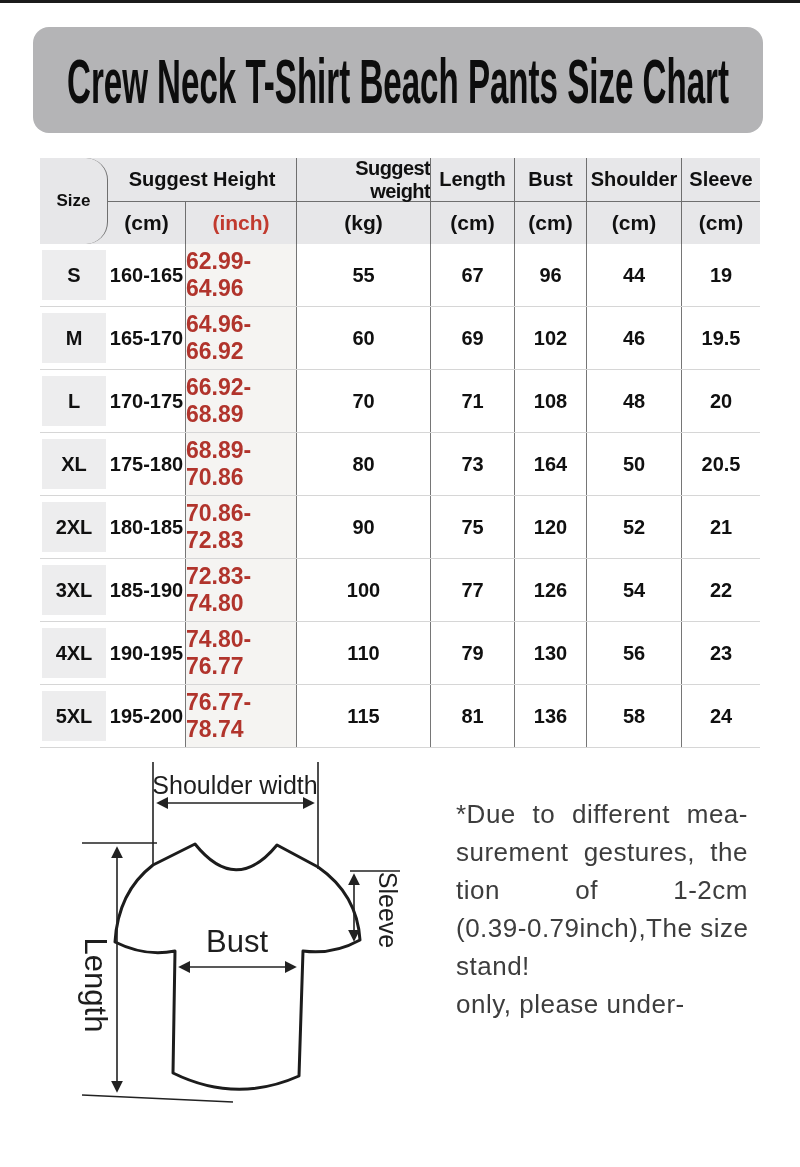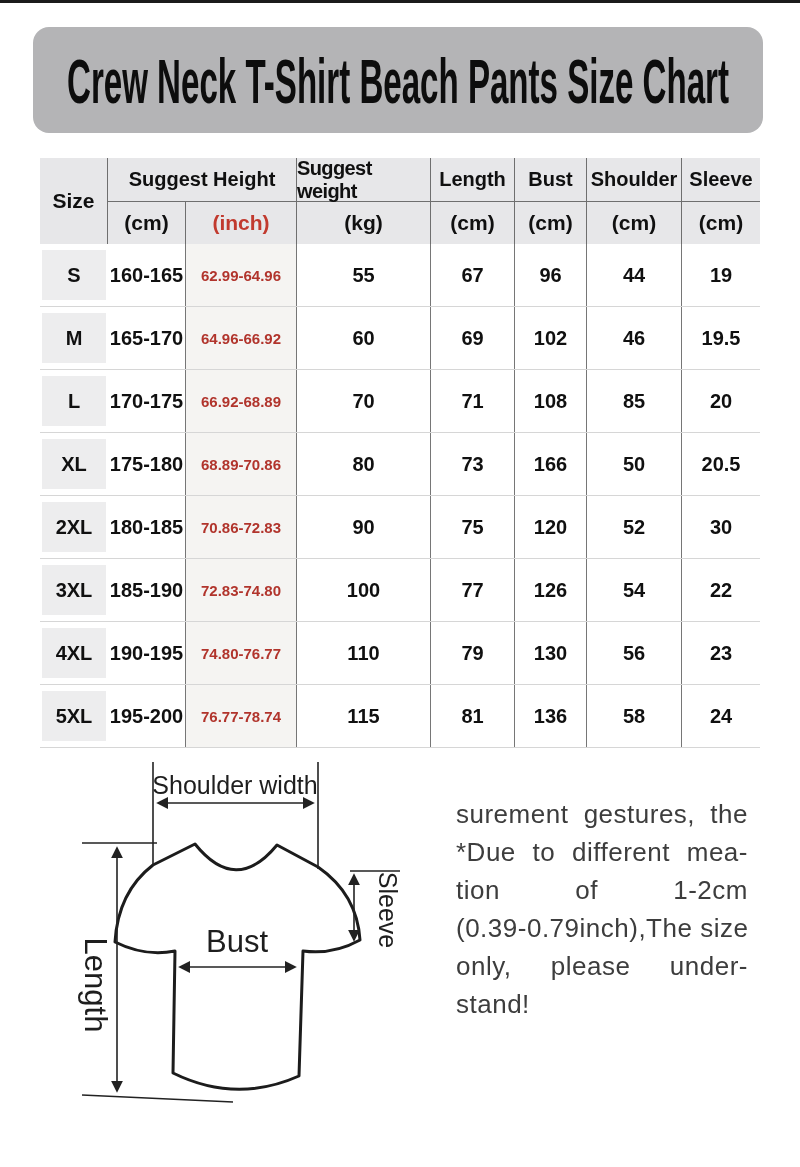--- a/index.html
+++ b/index.html
@@ -11,43 +11,43 @@
   .banner{position:absolute;left:33px;top:27px;width:730px;height:106px;
           background:#b4b4b6;border-radius:16px;display:flex;align-items:center;justify-content:center;}
 
   
   .stable{position:absolute;left:40px;top:158px;width:720px;}
   .grid-row{display:grid;grid-template-columns:68px 77px 111px 134px 84px 72px 95px 79px;}
   .thead{display:grid;grid-template-columns:68px 77px 111px 134px 84px 72px 95px 79px;
          grid-template-rows:44px 42px;background:#e7e7e9;}
   .th{display:flex;align-items:center;justify-content:center;font-weight:700;
       font-size:20px;color:#101010;}
-  .h-size{grid-column:1;grid-row:1/3;border-right:1.5px solid #6f6f6f;font-size:21px;}
+  .h-size{grid-column:1;grid-row:1/3;border-right:1.5px solid #6f6f6f;font-size:17px;border-radius:22px;}
   .h-height{grid-column:2/4;grid-row:1;border-bottom:1.5px solid #6f6f6f;}
-  .h-weight{grid-column:4;grid-row:1;border-bottom:1.5px solid #6f6f6f;border-left:1.5px solid #6f6f6f;letter-spacing:-0.6px;}
+  .h-weight{grid-column:4;grid-row:1;border-bottom:1.5px solid #6f6f6f;border-left:1.5px solid #6f6f6f;letter-spacing:-0.6px;text-align:right;}
   .h-len{grid-column:5;grid-row:1;border-bottom:1.5px solid #6f6f6f;border-left:1.5px solid #6f6f6f;}
   .h-bust{grid-column:6;grid-row:1;border-bottom:1.5px solid #6f6f6f;border-left:1.5px solid #6f6f6f;}
   .h-sho{grid-column:7;grid-row:1;border-bottom:1.5px solid #6f6f6f;border-left:1.5px solid #6f6f6f;}
   .h-slv{grid-column:8;grid-row:1;border-bottom:1.5px solid #6f6f6f;border-left:1.5px solid #6f6f6f;}
   .u{font-size:21px;}
   .u-cm1{grid-column:2;grid-row:2;}
   .u-inch{grid-column:3;grid-row:2;border-left:1.5px solid #6f6f6f;color:#c13a2e;}
   .u-kg{grid-column:4;grid-row:2;border-left:1.5px solid #6f6f6f;}
   .u-len{grid-column:5;grid-row:2;border-left:1.5px solid #6f6f6f;}
   .u-bust{grid-column:6;grid-row:2;border-left:1.5px solid #6f6f6f;}
   .u-sho{grid-column:7;grid-row:2;border-left:1.5px solid #6f6f6f;}
   .u-slv{grid-column:8;grid-row:2;border-left:1.5px solid #6f6f6f;}
 
   .trow{height:62px;border-bottom:1px solid #d6d6d6;background:#ffffff;}
   .td{display:flex;align-items:center;justify-content:center;font-weight:700;
       font-size:20px;color:#101010;}
   .c-size{padding:6px 2px;}
   .size-badge{flex:1;height:100%;background:#ededee;display:flex;align-items:center;
               justify-content:center;font-weight:700;font-size:20px;color:#101010;}
-  .c-hin{border-left:1px solid #767676;background:#f5f4f2;color:#b1342c;font-size:15px;}
+  .c-hin{border-left:1px solid #767676;background:#f5f4f2;color:#b1342c;font-size:23px;}
   .c-kg,.c-len,.c-bust,.c-sho,.c-slv{border-left:1px solid #767676;}
 
   
   .diagram{position:absolute;left:55px;top:752px;}
   .diagram text{font-family:"Liberation Sans",sans-serif;fill:#1e1e1e;}
 
   
   .note{position:absolute;left:456px;top:795px;width:292px;}
   .note-line{font-size:26px;line-height:38px;color:#3d3d3d;letter-spacing:0.5px;
              text-align:justify;text-align-last:justify;white-space:nowrap;}
@@ -111,48 +111,48 @@
 
     <div class="trow grid-row">
       <div class="td c-size">
             <span class="size-badge">L</span>
           </div>
       <div class="td c-hcm">170-175</div>
       <div class="td c-hin">66.92-68.89</div>
       <div class="td c-kg">70</div>
       <div class="td c-len">71</div>
       <div class="td c-bust">108</div>
-      <div class="td c-sho">85</div>
+      <div class="td c-sho">48</div>
       <div class="td c-slv">20</div>
     </div>
 
     <div class="trow grid-row">
       <div class="td c-size">
             <span class="size-badge">XL</span>
           </div>
       <div class="td c-hcm">175-180</div>
       <div class="td c-hin">68.89-70.86</div>
       <div class="td c-kg">80</div>
       <div class="td c-len">73</div>
-      <div class="td c-bust">166</div>
+      <div class="td c-bust">164</div>
       <div class="td c-sho">50</div>
       <div class="td c-slv">20.5</div>
     </div>
 
     <div class="trow grid-row">
       <div class="td c-size">
             <span class="size-badge">2XL</span>
           </div>
       <div class="td c-hcm">180-185</div>
       <div class="td c-hin">70.86-72.83</div>
       <div class="td c-kg">90</div>
       <div class="td c-len">75</div>
       <div class="td c-bust">120</div>
       <div class="td c-sho">52</div>
-      <div class="td c-slv">30</div>
+      <div class="td c-slv">21</div>
     </div>
 
     <div class="trow grid-row">
       <div class="td c-size">
             <span class="size-badge">3XL</span>
           </div>
       <div class="td c-hcm">185-190</div>
       <div class="td c-hin">72.83-74.80</div>
       <div class="td c-kg">100</div>
       <div class="td c-len">77</div>
@@ -210,20 +210,20 @@
       <line x1="125" y1="215" x2="240" y2="215" marker-start="url(#arr)" marker-end="url(#arr)"></line>
     </g>
 
     <text x="180" y="42" text-anchor="middle" font-size="25">Shoulder width</text>
     <text x="182" y="200" text-anchor="middle" font-size="31">Bust</text>
     <text x="333" y="158" text-anchor="middle" dominant-baseline="central" font-size="25" transform="rotate(90 333 158)">Sleeve</text>
     <text x="40" y="233" text-anchor="middle" dominant-baseline="central" font-size="31" transform="rotate(90 40 233)">Length</text>
   </svg>
 
   <div class="note" id="note">
+      <div class="note-line">*Due to different mea-</div>
       <div class="note-line">surement gestures, the</div>
-      <div class="note-line">*Due to different mea-</div>
       <div class="note-line">tion of 1-2cm</div>
       <div class="note-line">(0.39-0.79inch),The size</div>
+      <div class="note-line">stand!</div>
       <div class="note-line">only, please under-</div>
-      <div class="note-line">stand!</div>
     </div>
 </div>
 
 </body></html>

